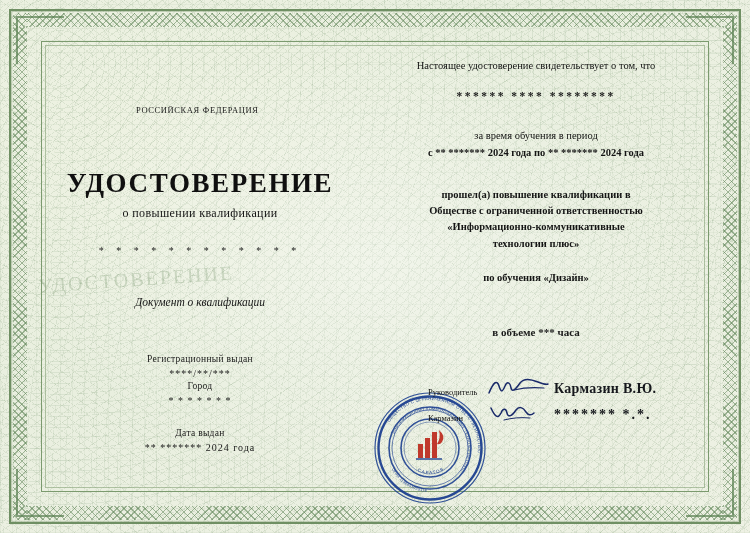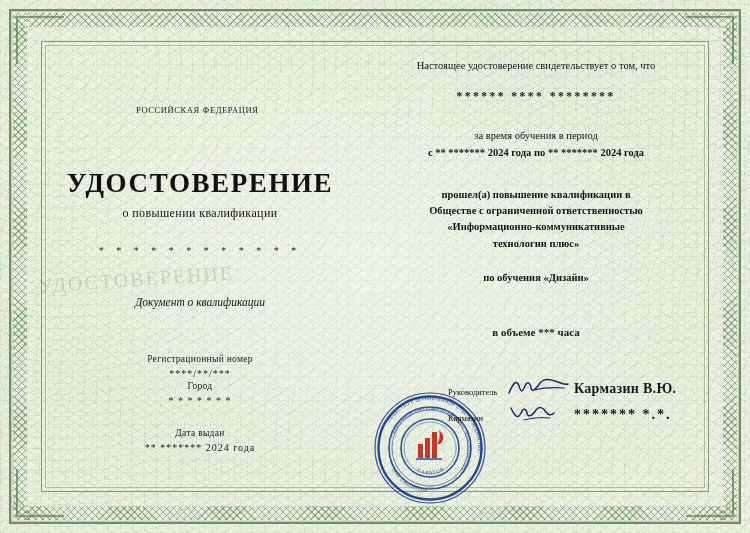--- a/index.html
+++ b/index.html
@@ -198,21 +198,21 @@
     left: 372px;
     top: 390px;
     width: 116px;
     height: 116px;
   }
   .seal svg { display: block; }
 
   
   .sig-area {
     position: absolute;
-    left: 448px;
+    left: 428px;
     top: 377px;
     width: 262px;
     font-size: 8.5px;
     color: #16181d;
   }
   .sig-row {
     display: flex;
     align-items: flex-end;
     gap: 4px;
     height: 20px;
@@ -265,21 +265,21 @@
     <div class="rf-line">РОССИЙСКАЯ ФЕДЕРАЦИЯ</div>
 
     <div class="col-left">
       <div style="height:118px"></div>
       <div class="title-main">УДОСТОВЕРЕНИЕ</div>
       <div class="title-sub">о повышении квалификации</div>
       <div class="stars-row">* * * * * * * * * * * *</div>
       <div class="doc-kind">Документ о квалификации</div>
 
       <div class="blk" style="margin-top:46px">
-        <div class="field-label">Регистрационный номер</div>
+        <div class="field-label">Регистрационный выдан</div>
         <div class="field-value">****/**/***</div>
       </div>
 
       <div class="blk-sm">
         <div class="field-label">Город</div>
         <div class="field-value">* * * * * * *</div>
       </div>
 
       <div class="blk">
         <div class="field-label">Дата выдан</div>

